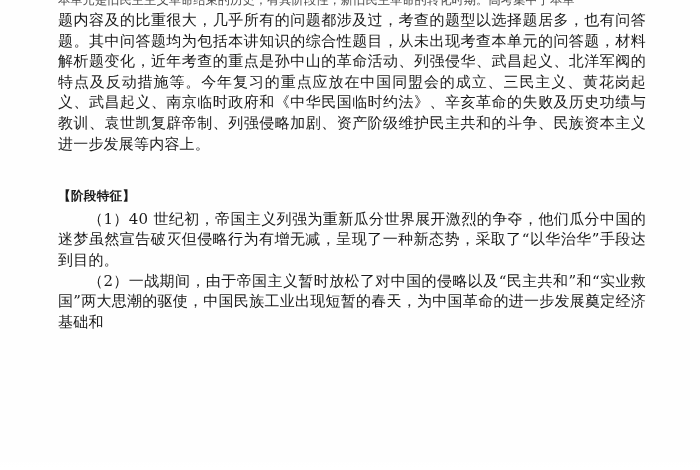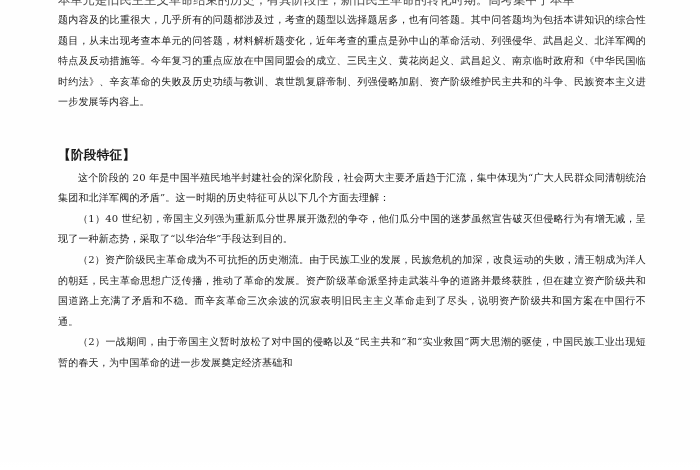--- a/index.html
+++ b/index.html
@@ -17,21 +17,21 @@
     color: #1a1a1a;
   }
   .content {
     position: absolute;
     left: 58px;
     top: 0px;
     width: 588px;
   }
   p {
     margin: 0;
-    font-size: 10px;
+    font-size: 15px;
     line-height: 20.6px;
     text-align: justify;
     text-justify: inter-ideograph;
     letter-spacing: 0.2px;
   }
   .indent {
     text-indent: 2em;
   }
   .clipped-top {
     
@@ -83,21 +83,19 @@
 
     <div class="para-block">
       <p>题内容及的比重很大，几乎所有的问题都涉及过，考查的题型以选择题居多，也有问答题。其中问答题均为包括本讲知识的综合性题目，从未出现考查本单元的问答题，材料解析题变化，近年考查的重点是孙中山的革命活动、列强侵华、武昌起义、北洋军阀的特点及反动措施等。今年复习的重点应放在中国同盟会的成立、三民主义、黄花岗起义、武昌起义、南京临时政府和《中华民国临时约法》、辛亥革命的失败及历史功绩与教训、袁世凯复辟帝制、列强侵略加剧、资产阶级维护民主共和的斗争、民族资本主义进一步发展等内容上。</p>
     </div>
 
     <div class="gap"></div>
 
     <p class="section-head">【阶段特征】</p>
 
     <div class="para-block">
-      <p class="indent">这个阶段的 20 年是中国半殖民地半封建社会的深化阶段，社会两大主要矛盾趋于汇流，集中体现为“广大人民群众同清朝统治集团和北洋军阀的矛盾”。这一时期的历史特征可从以下几个方面去理解：</p>
       <p class="indent">（1）40 世纪初，帝国主义列强为重新瓜分世界展开激烈的争夺，他们瓜分中国的迷梦虽然宣告破灭但侵略行为有增无减，呈现了一种新态势，采取了“以华治华”手段达到目的。</p>
-      <p class="indent">（2）资产阶级民主革命成为不可抗拒的历史潮流。由于民族工业的发展，民族危机的加深，改良运动的失败，清王朝成为洋人的朝廷，民主革命思想广泛传播，推动了革命的发展。资产阶级革命派坚持走武装斗争的道路并最终获胜，但在建立资产阶级共和国道路上充满了矛盾和不稳。而辛亥革命三次余波的沉寂表明旧民主主义革命走到了尽头，说明资产阶级共和国方案在中国行不通。</p>
       <p class="indent">（2）一战期间，由于帝国主义暂时放松了对中国的侵略以及“民主共和”和“实业救国”两大思潮的驱使，中国民族工业出现短暂的春天，为中国革命的进一步发展奠定经济基础和</p>
     </div>
 
   </div>
   <div class="bottom-fade"></div>
 </div>
 
 </body></html>

